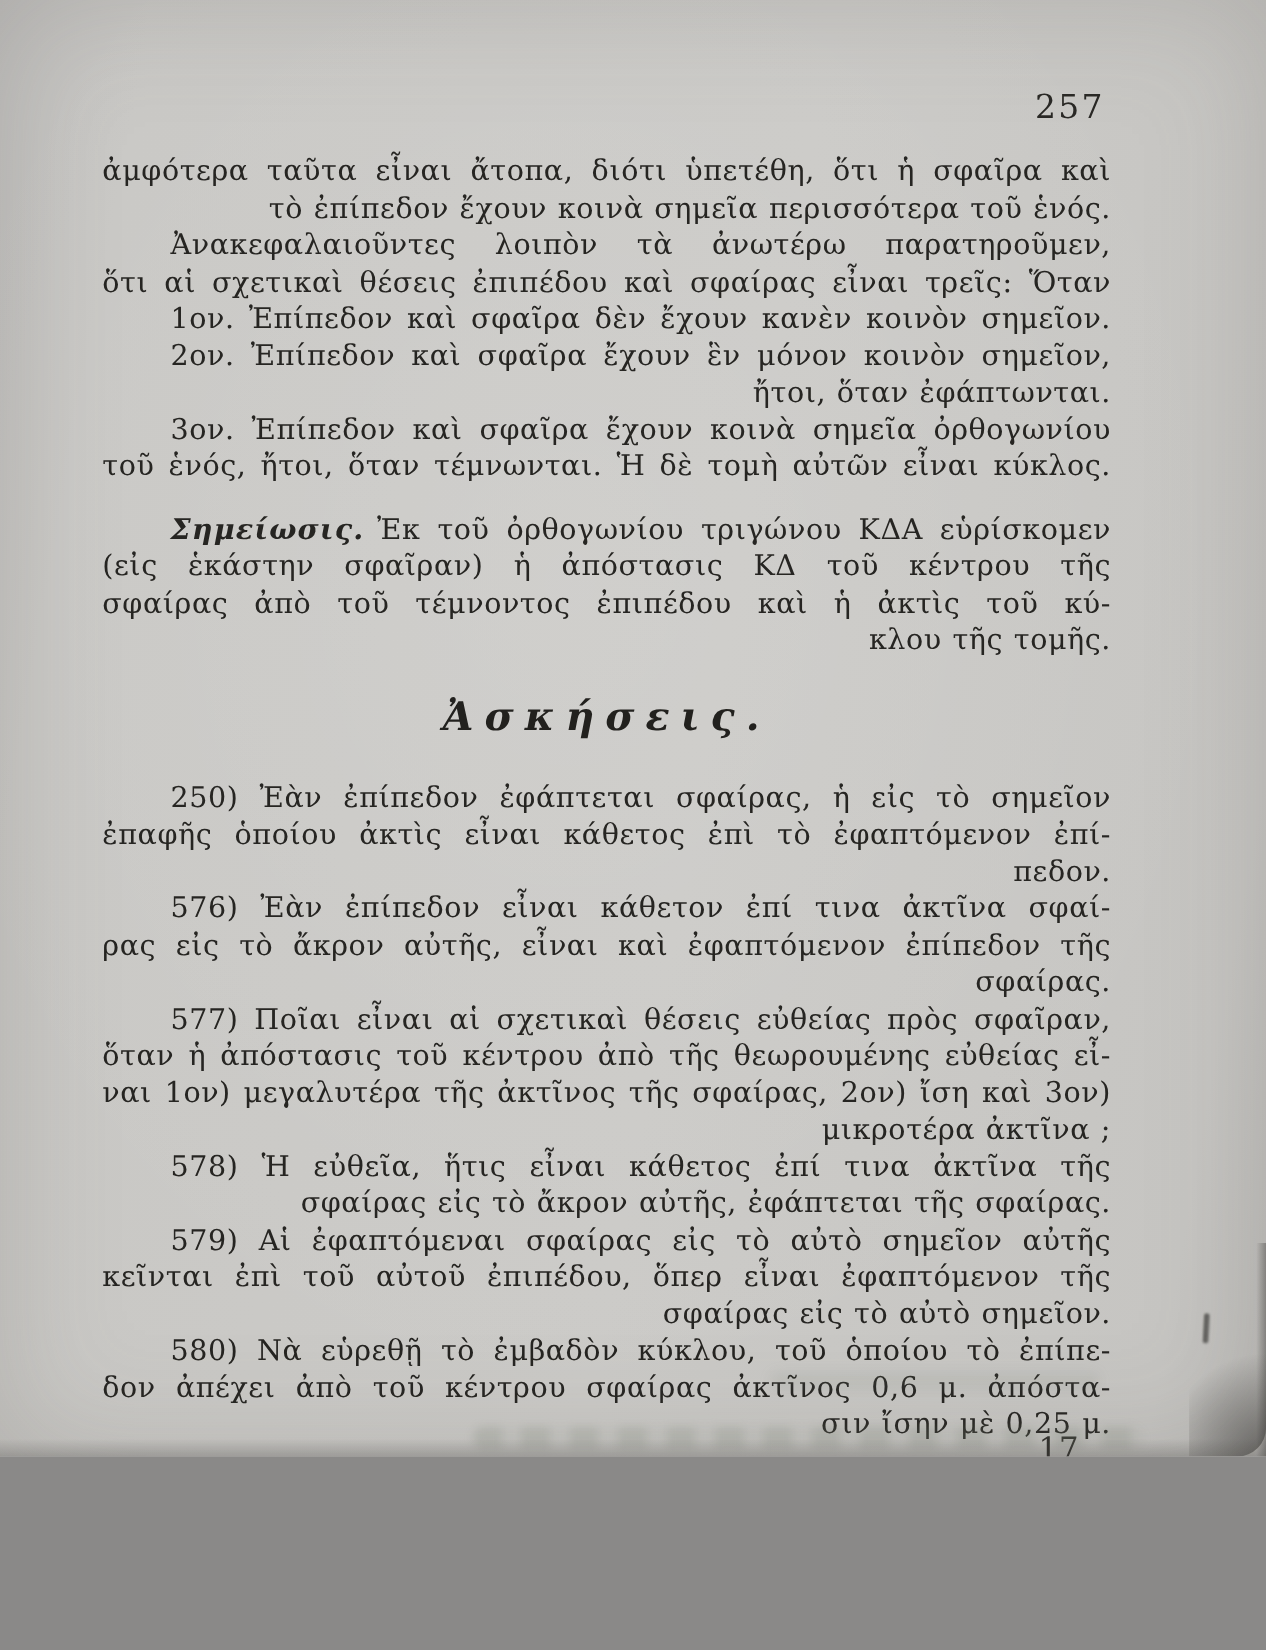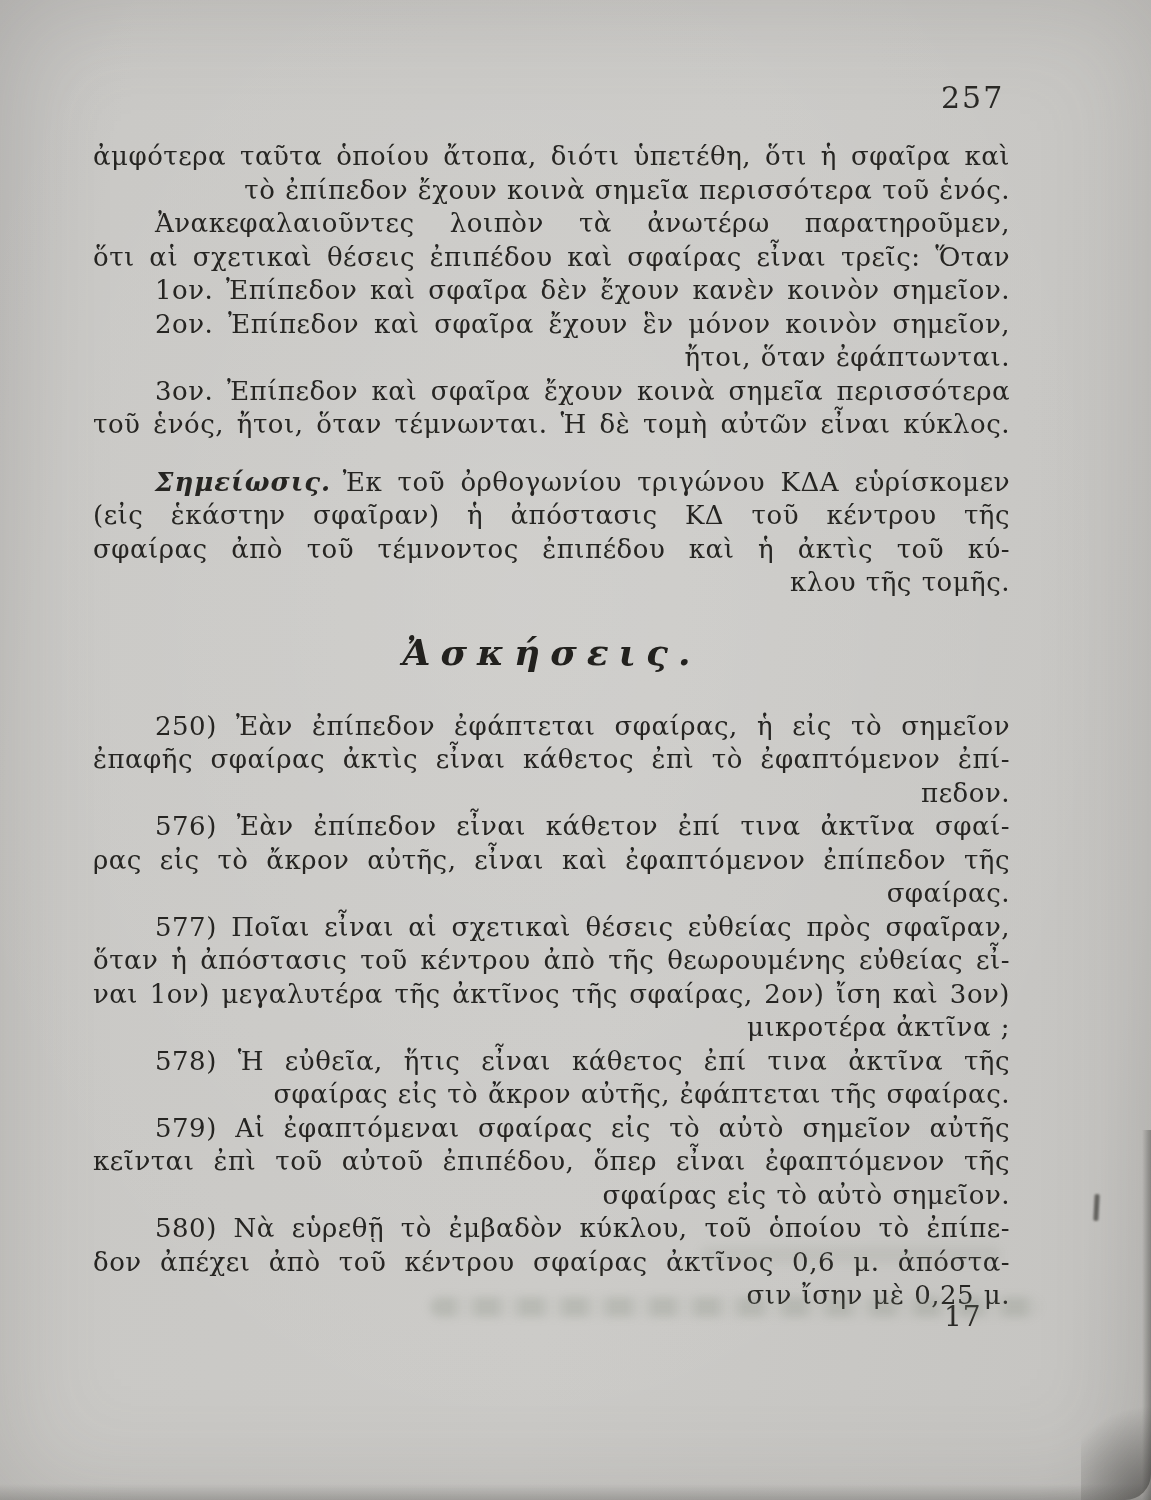--- a/index.html
+++ b/index.html
@@ -1,21 +1,21 @@
 <!DOCTYPE html>
 <html><head>
 <meta charset="utf-8">
 <style>
   html, body { margin: 0; padding: 0; }
   body { background: #8a8988; }
 
   .page {
     position: relative;
     width: 1151px;
-    height: 1500px;
+    height: 1324px;
     background:
       radial-gradient(ellipse at 45% 40%, rgba(255,255,255,0.10), rgba(0,0,0,0.0) 70%),
       linear-gradient(100deg, #c2c1bf 0%, #c9c8c5 10%, #cbcac7 55%, #c6c5c2 92%, #bdbcb9 100%);
     background-color: #c8c7c4;
     overflow: hidden;
     font-family: "DejaVu Serif", "Liberation Serif", serif;
     color: #262522;
   }
   .page::after {
     content: "";
@@ -130,41 +130,41 @@
 </style>
 </head>
 <body>
 
 <div class="page">
 
   <div class="folio">257</div>
 
   <div class="body-text">
 
-    <div class="ln j">ἀμφότερα ταῦτα ὁποίου ἄτοπα, διότι ὑπετέθη, ὅτι ἡ σφαῖρα καὶ</div>
+    <div class="ln j">ἀμφότερα ταῦτα εἶναι ἄτοπα, διότι ὑπετέθη, ὅτι ἡ σφαῖρα καὶ</div>
     <div class="ln">τὸ ἐπίπεδον ἔχουν κοινὰ σημεῖα περισσότερα τοῦ ἑνός.</div>
     <div class="ln j ind">Ἀνακεφαλαιοῦντες λοιπὸν τὰ ἀνωτέρω παρατηροῦμεν,</div>
     <div class="ln j">ὅτι αἱ σχετικαὶ θέσεις ἐπιπέδου καὶ σφαίρας εἶναι τρεῖς: Ὅταν</div>
     <div class="ln j ind">1ον. Ἐπίπεδον καὶ σφαῖρα δὲν ἔχουν κανὲν κοινὸν σημεῖον.</div>
     <div class="ln j ind">2ον. Ἐπίπεδον καὶ σφαῖρα ἔχουν ἓν μόνον κοινὸν σημεῖον,</div>
     <div class="ln">ἤτοι, ὅταν ἐφάπτωνται.</div>
-    <div class="ln j ind">3ον. Ἐπίπεδον καὶ σφαῖρα ἔχουν κοινὰ σημεῖα περισσότερα</div>
+    <div class="ln j ind">3ον. Ἐπίπεδον καὶ σφαῖρα ἔχουν κοινὰ σημεῖα ὀρθογωνίου</div>
     <div class="ln j">τοῦ ἑνός, ἤτοι, ὅταν τέμνωνται. Ἡ δὲ τομὴ αὐτῶν εἶναι κύκλος.</div>
 
     <div class="ln j ind note-first">
       <span class="note-label">Σημείωσις.</span><span>Ἐκ τοῦ ὀρθογωνίου τριγώνου ΚΔΑ εὑρίσκομεν</span>
     </div>
     <div class="ln j">(εἰς ἑκάστην σφαῖραν) ἡ ἀπόστασις ΚΔ τοῦ κέντρου τῆς</div>
     <div class="ln j">σφαίρας ἀπὸ τοῦ τέμνοντος ἐπιπέδου καὶ ἡ ἀκτὶς τοῦ κύ-</div>
     <div class="ln">κλου τῆς τομῆς.</div>
 
     <h2 class="heading">Ἀσκήσεις.</h2>
 
     <div class="ln j ind">250) Ἐὰν ἐπίπεδον ἐφάπτεται σφαίρας, ἡ εἰς τὸ σημεῖον</div>
-    <div class="ln j">ἐπαφῆς σφαίρας ἀκτὶς εἶναι κάθετος ἐπὶ τὸ ἐφαπτόμενον ἐπί-</div>
+    <div class="ln j">ἐπαφῆς ὁποίου ἀκτὶς εἶναι κάθετος ἐπὶ τὸ ἐφαπτόμενον ἐπί-</div>
     <div class="ln">πεδον.</div>
     <div class="ln j ind">576) Ἐὰν ἐπίπεδον εἶναι κάθετον ἐπί τινα ἀκτῖνα σφαί-</div>
     <div class="ln j">ρας εἰς τὸ ἄκρον αὐτῆς, εἶναι καὶ ἐφαπτόμενον ἐπίπεδον τῆς</div>
     <div class="ln">σφαίρας.</div>
     <div class="ln j ind">577) Ποῖαι εἶναι αἱ σχετικαὶ θέσεις εὐθείας πρὸς σφαῖραν,</div>
     <div class="ln j">ὅταν ἡ ἀπόστασις τοῦ κέντρου ἀπὸ τῆς θεωρουμένης εὐθείας εἶ-</div>
     <div class="ln j">ναι 1ον) μεγαλυτέρα τῆς ἀκτῖνος τῆς σφαίρας, 2ον) ἴση καὶ 3ον)</div>
     <div class="ln">μικροτέρα ἀκτῖνα ;</div>
     <div class="ln j ind">578) Ἡ εὐθεῖα, ἥτις εἶναι κάθετος ἐπί τινα ἀκτῖνα τῆς</div>
     <div class="ln">σφαίρας εἰς τὸ ἄκρον αὐτῆς, ἐφάπτεται τῆς σφαίρας.</div>

